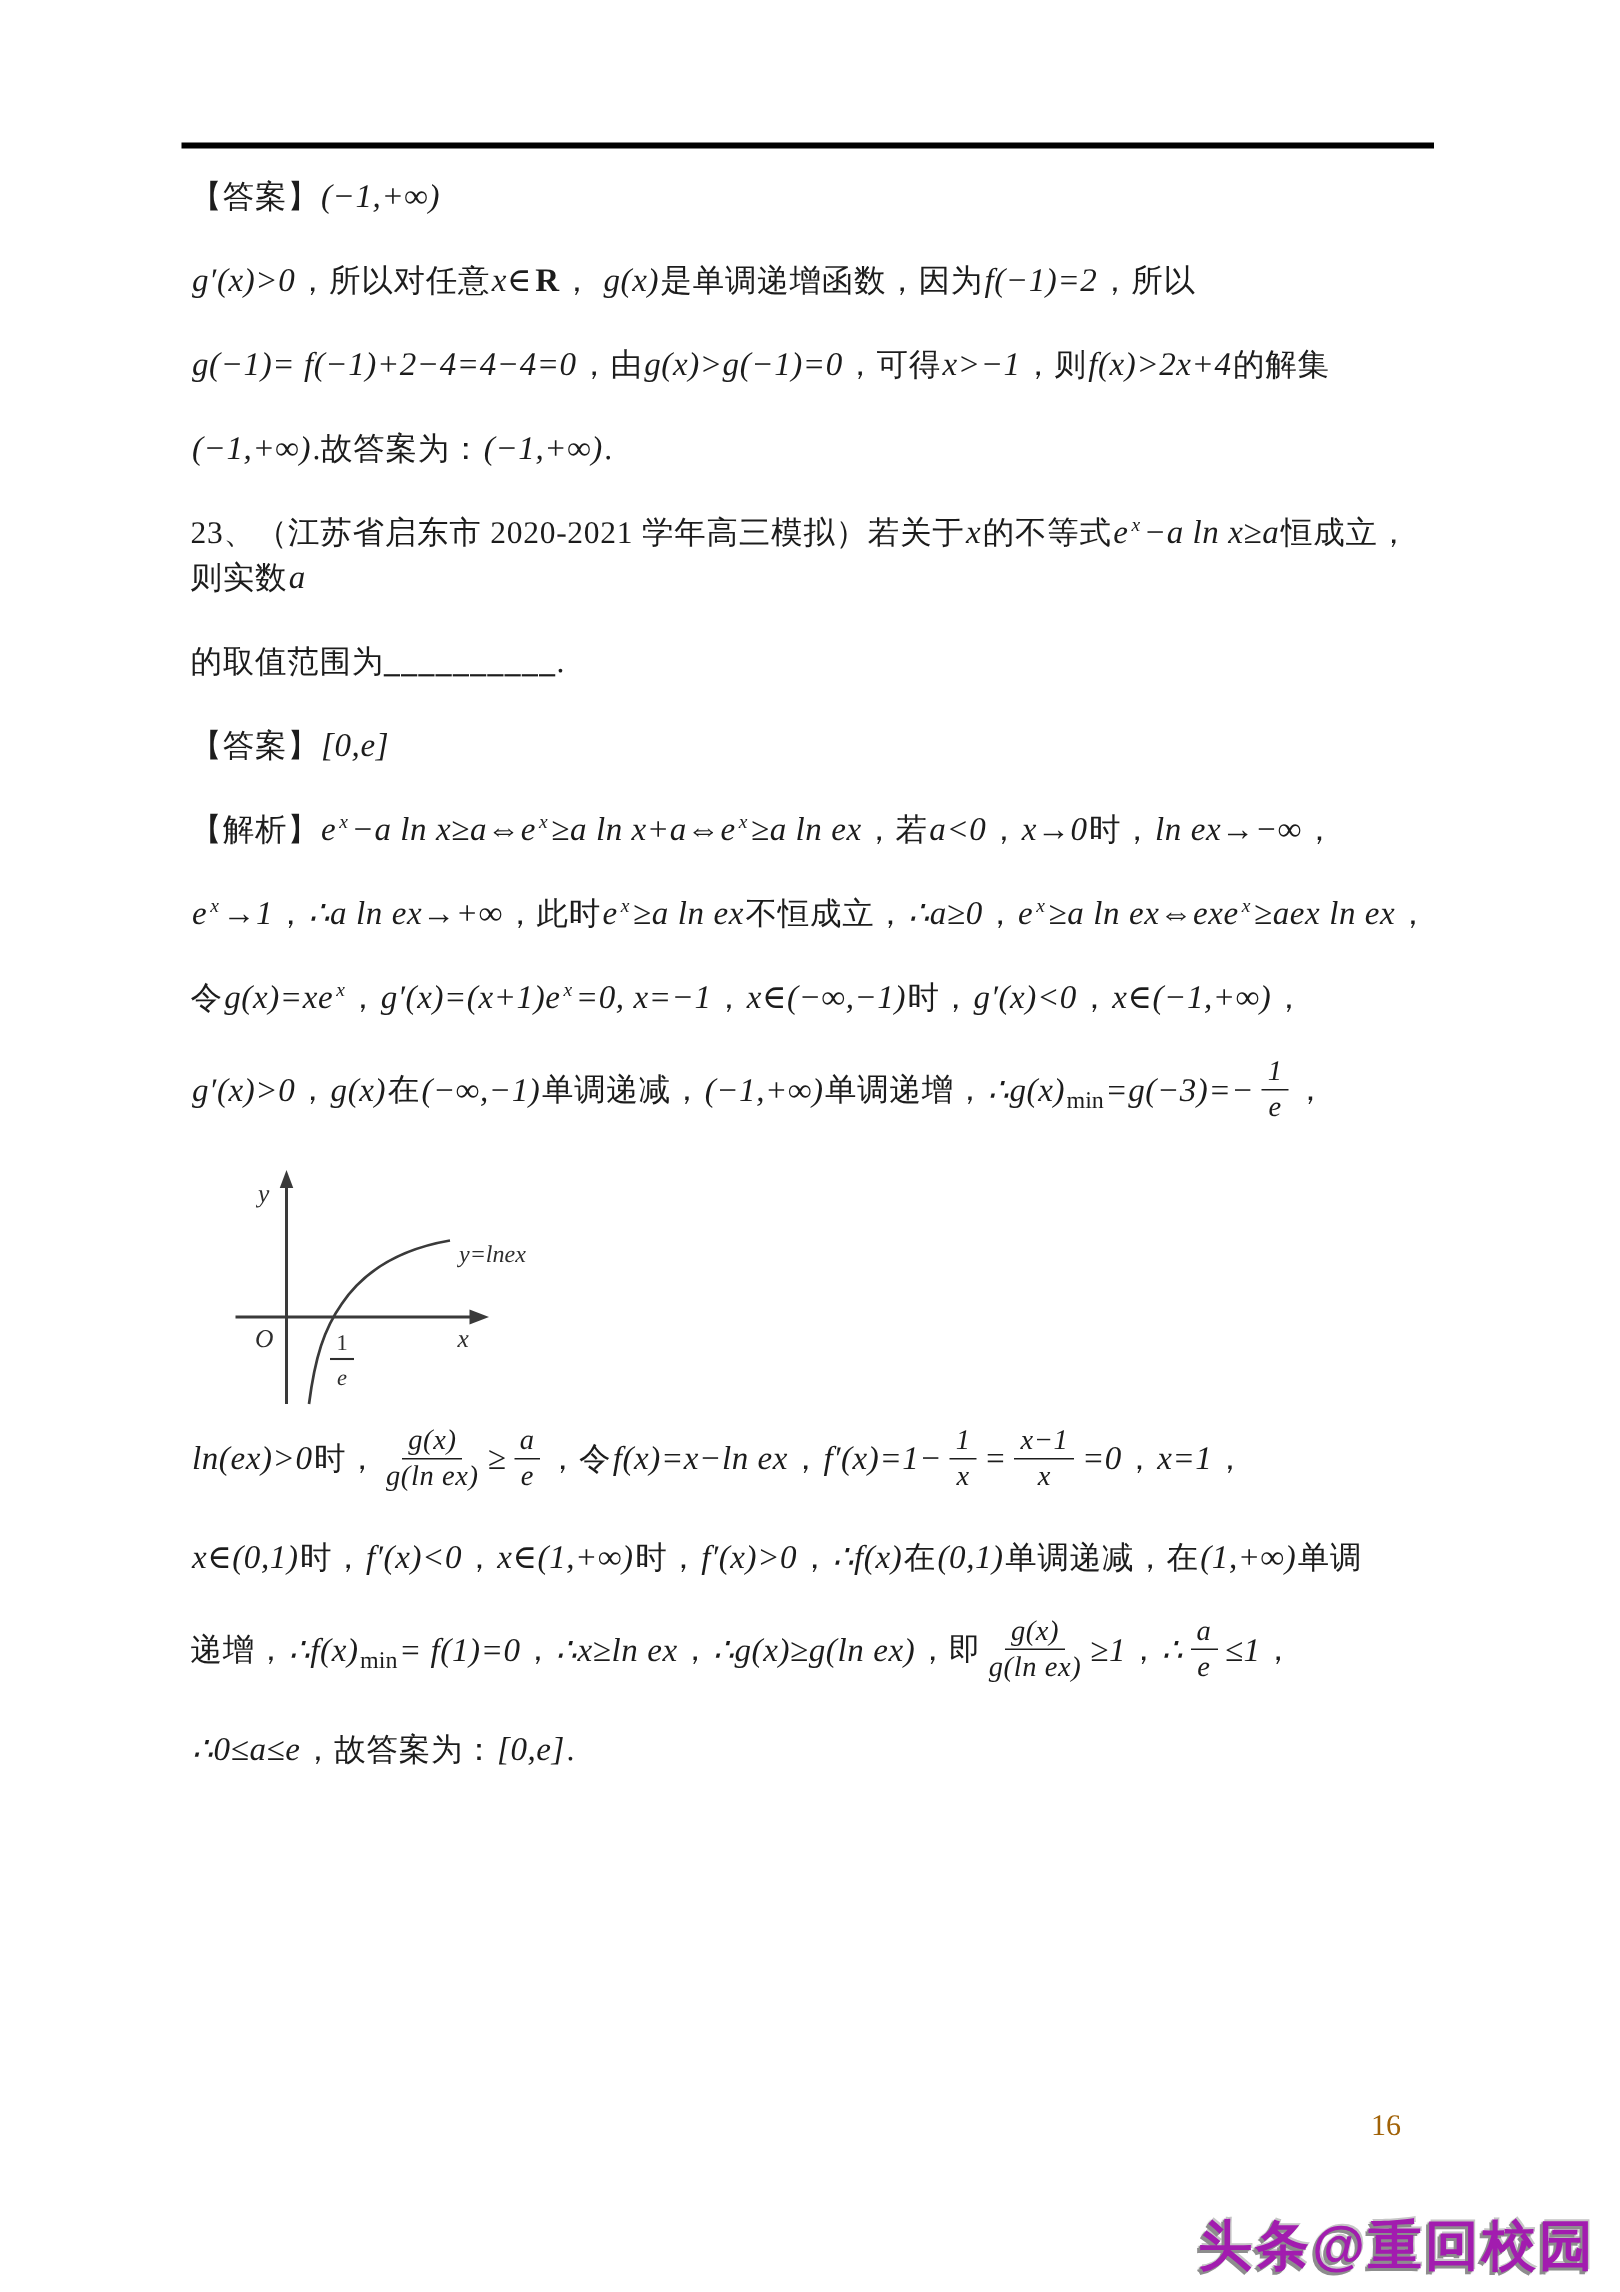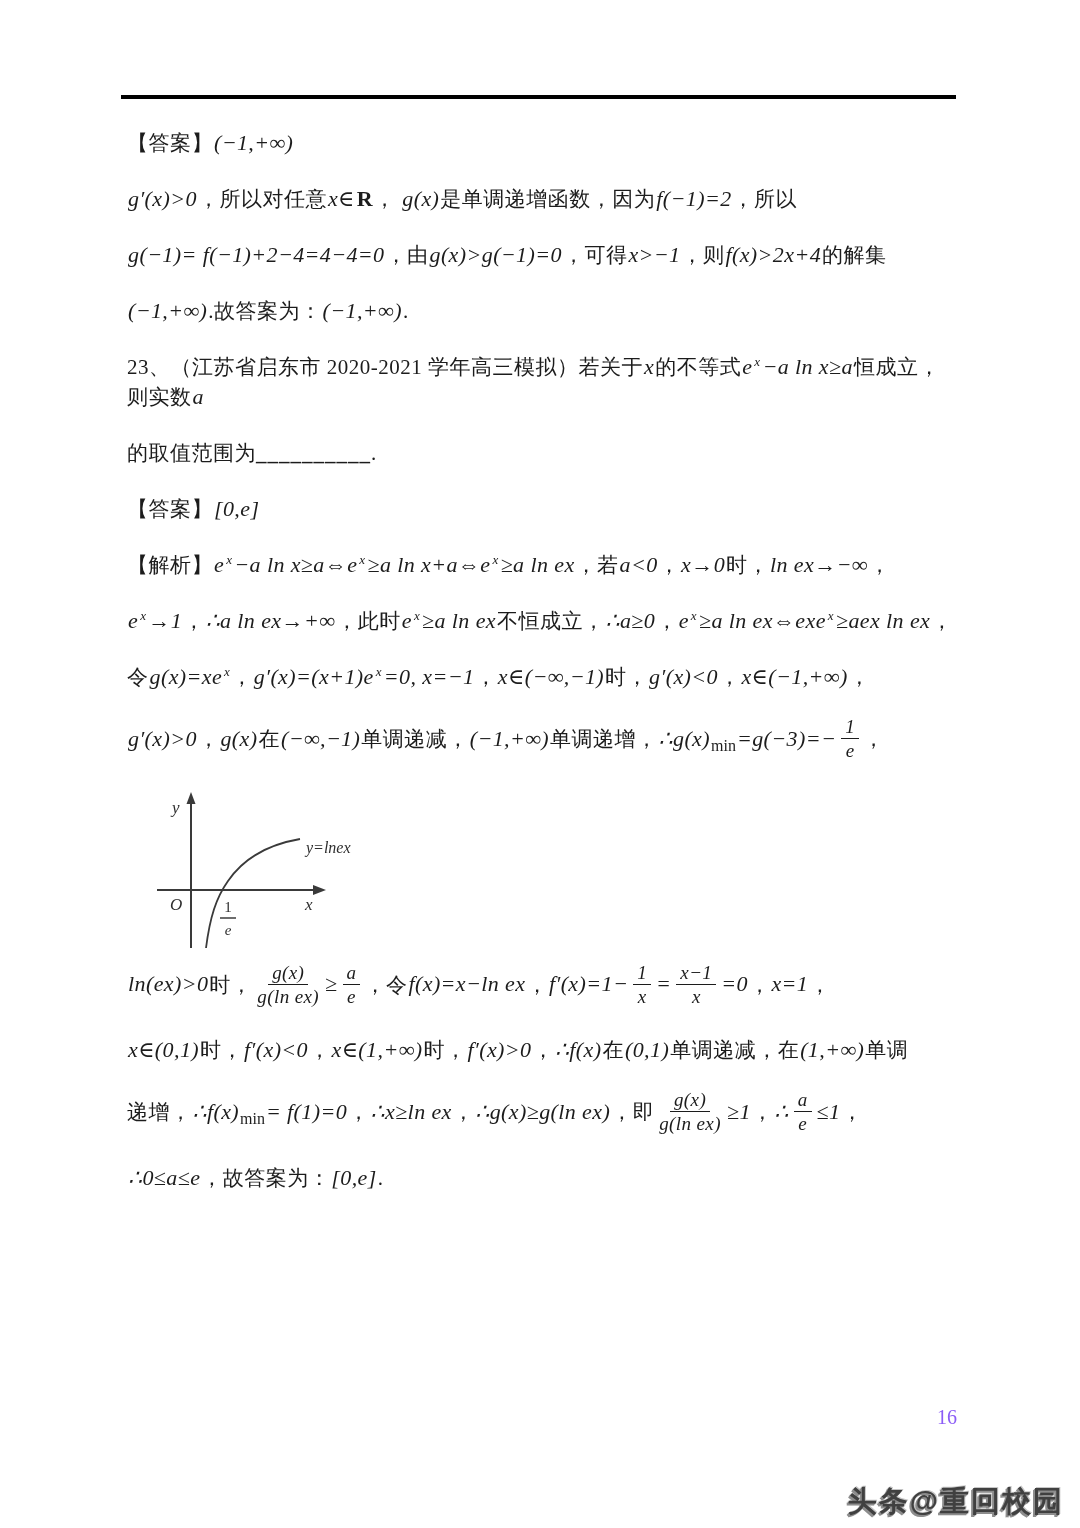--- a/index.html
+++ b/index.html
@@ -12,21 +12,21 @@
     color: #1c1c1c;
   }
   .top-rule {
     position: absolute;
     left: 121px; top: 95px;
     width: 835px; height: 4px;
     background: #000000;
   }
   .content {
     position: absolute;
-    left: 127px; top: 128px;
+    left: 127px; top: 116px;
     width: 830px;
   }
   .line {
     min-height: 28px;
     line-height: 30px;
     margin-bottom: 26px;
     font-size: 21px;
     white-space: normal;
   }
   .cn {
@@ -81,32 +81,32 @@
   }
   .figure-wrap svg text {
     font-family: "Liberation Serif", "DejaVu Serif", serif;
     fill: #2e2e2e;
   }
   .ax-label { font-style: italic; font-size: 17px; }
   .curve-label { font-style: italic; font-size: 16px; }
   .frac-svg { font-size: 15px; }
   .page-number {
     position: absolute;
-    right: 123px; top: 1406px;
+    right: 146px; top: 1406px;
     font-size: 20px;
-    color: #8b5cf6;
+    color: #a16207;
   }
   .watermark {
     position: absolute;
     right: 16px; bottom: 6px;
     font-family: "Liberation Sans", "DejaVu Sans", sans-serif;
     font-weight: 700;
-    font-size: 29px;
+    font-size: 36px;
     letter-spacing: 2px;
-    color: #404040;
+    color: #a21caf;
     text-shadow: -2px 2px 0 #8d8d8d, 1px -1px 0 #c6c6c6, -1px 1px 1px #6f6f6f;
   }
 </style>
 </head>
 <body>
 
 <div class="top-rule"></div>
 
 <div class="content">
   <div id="body-top">

